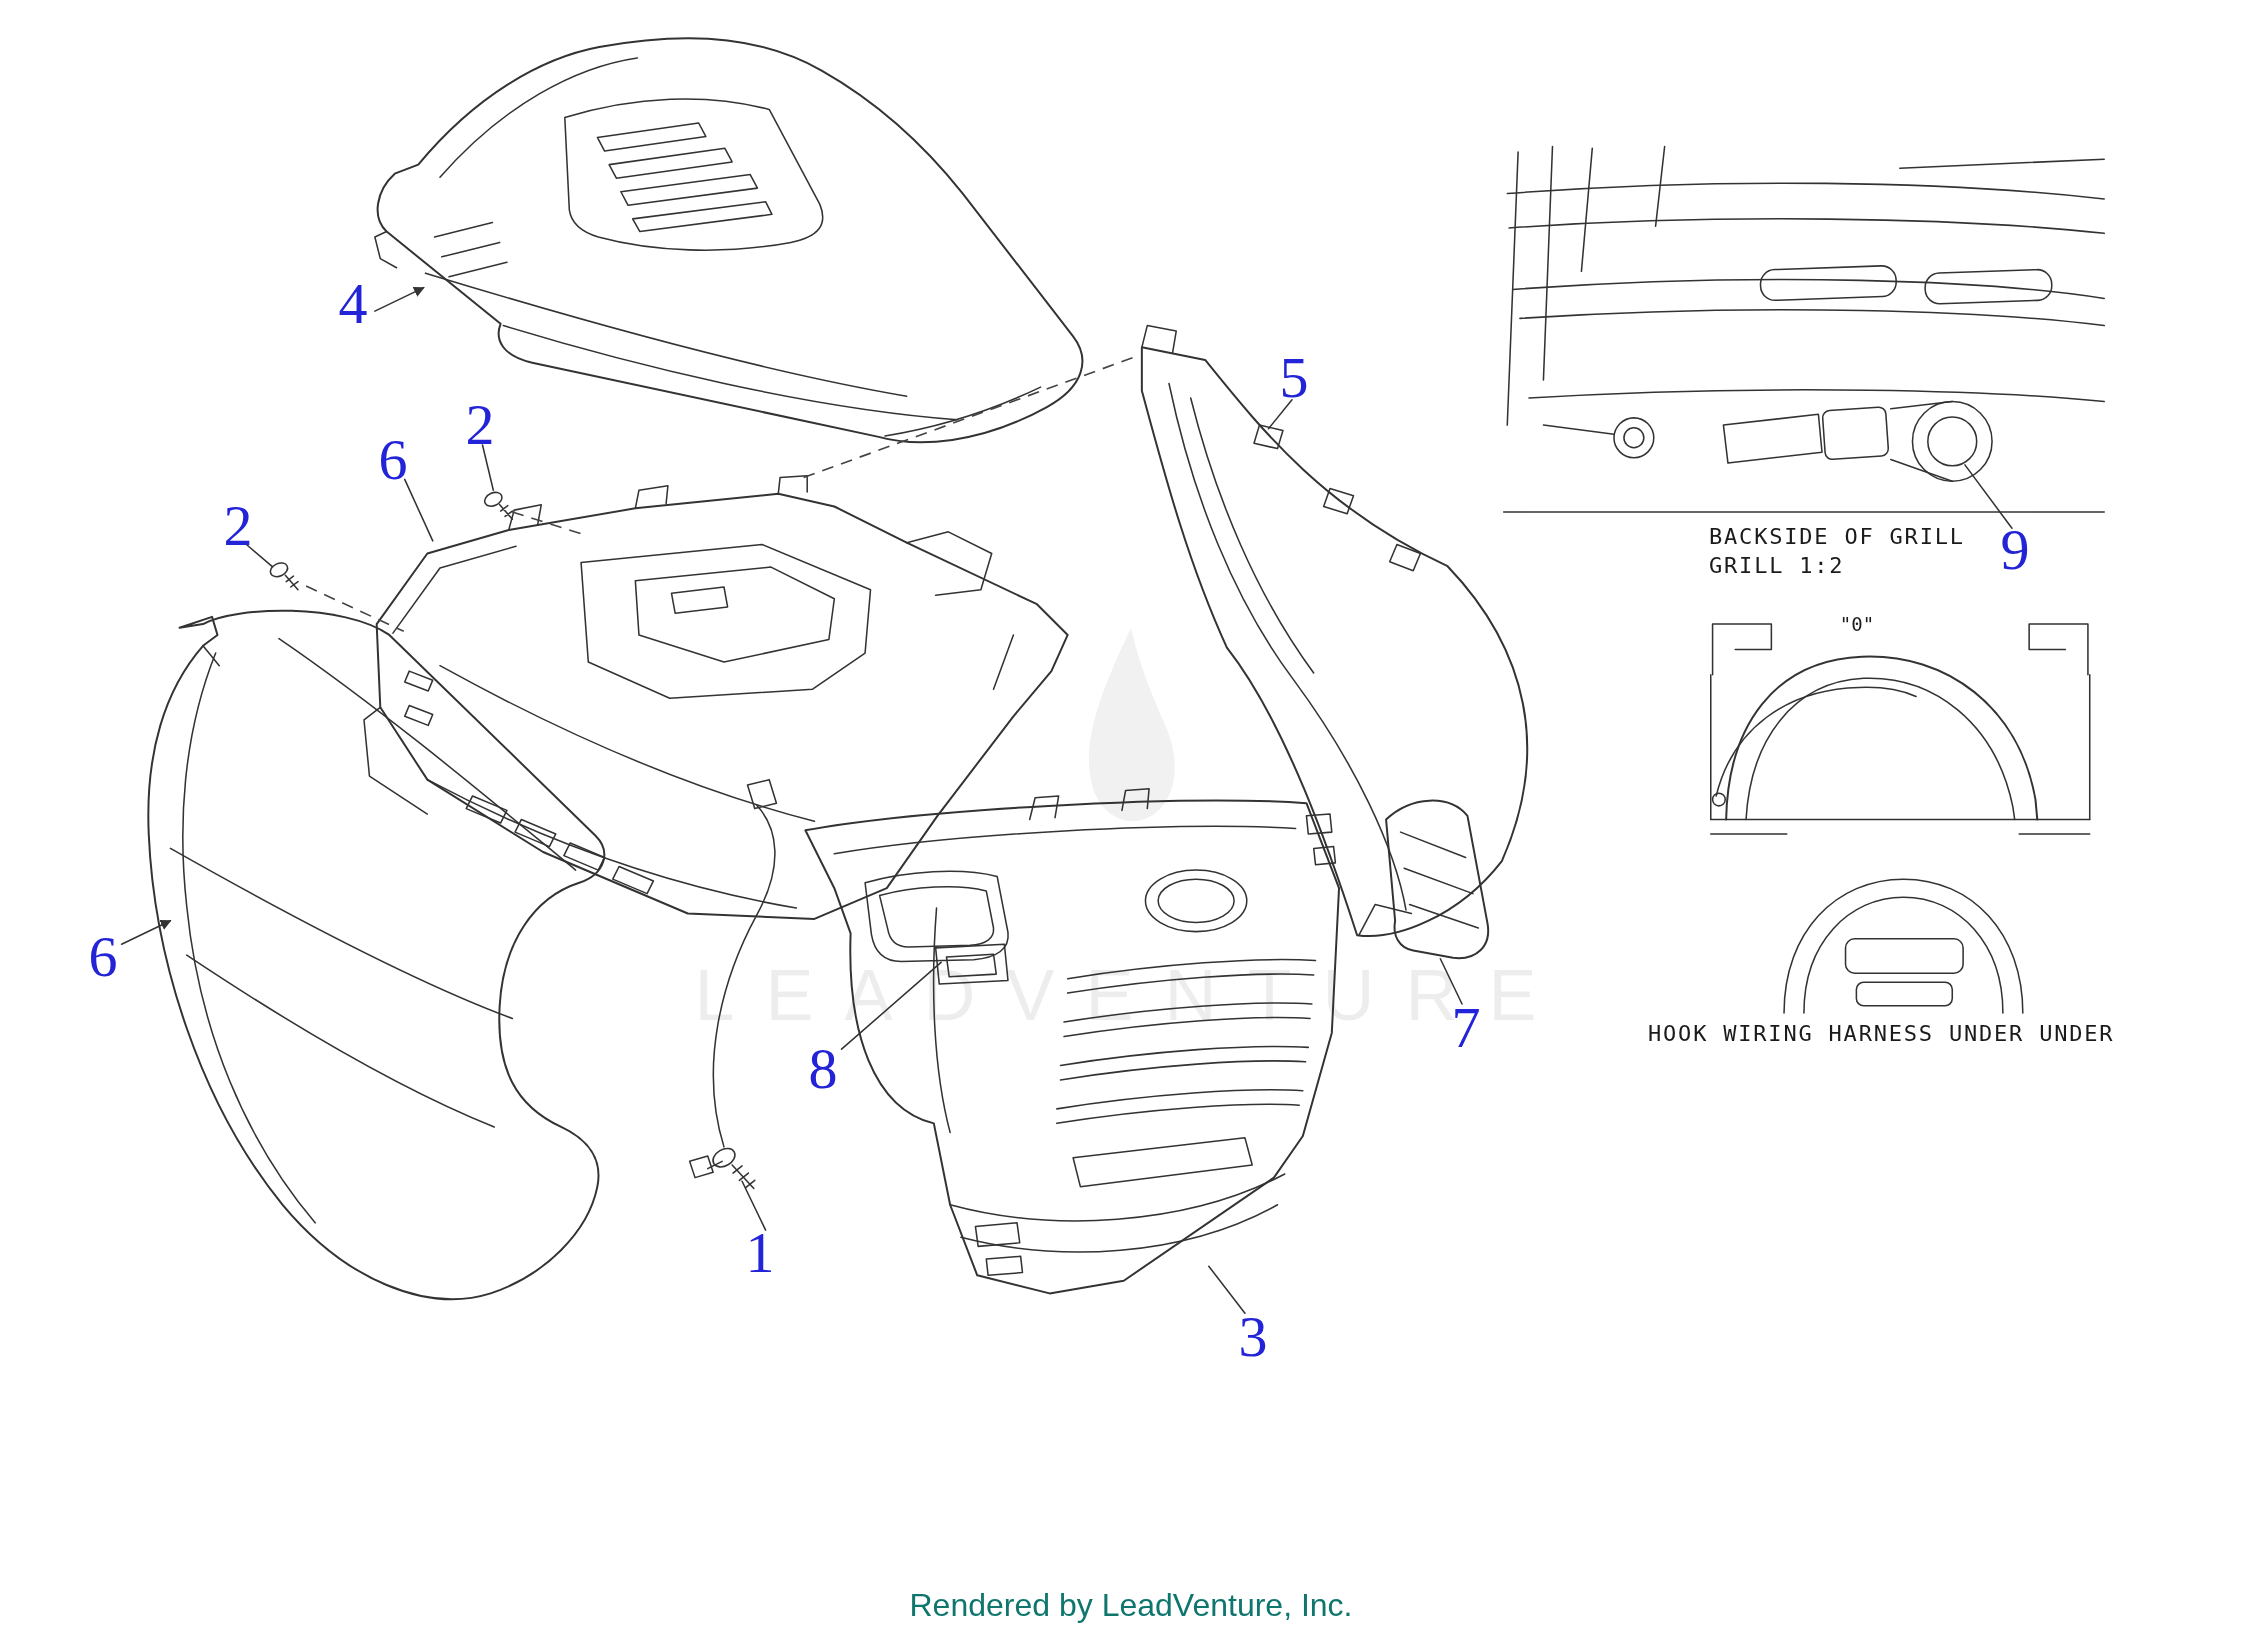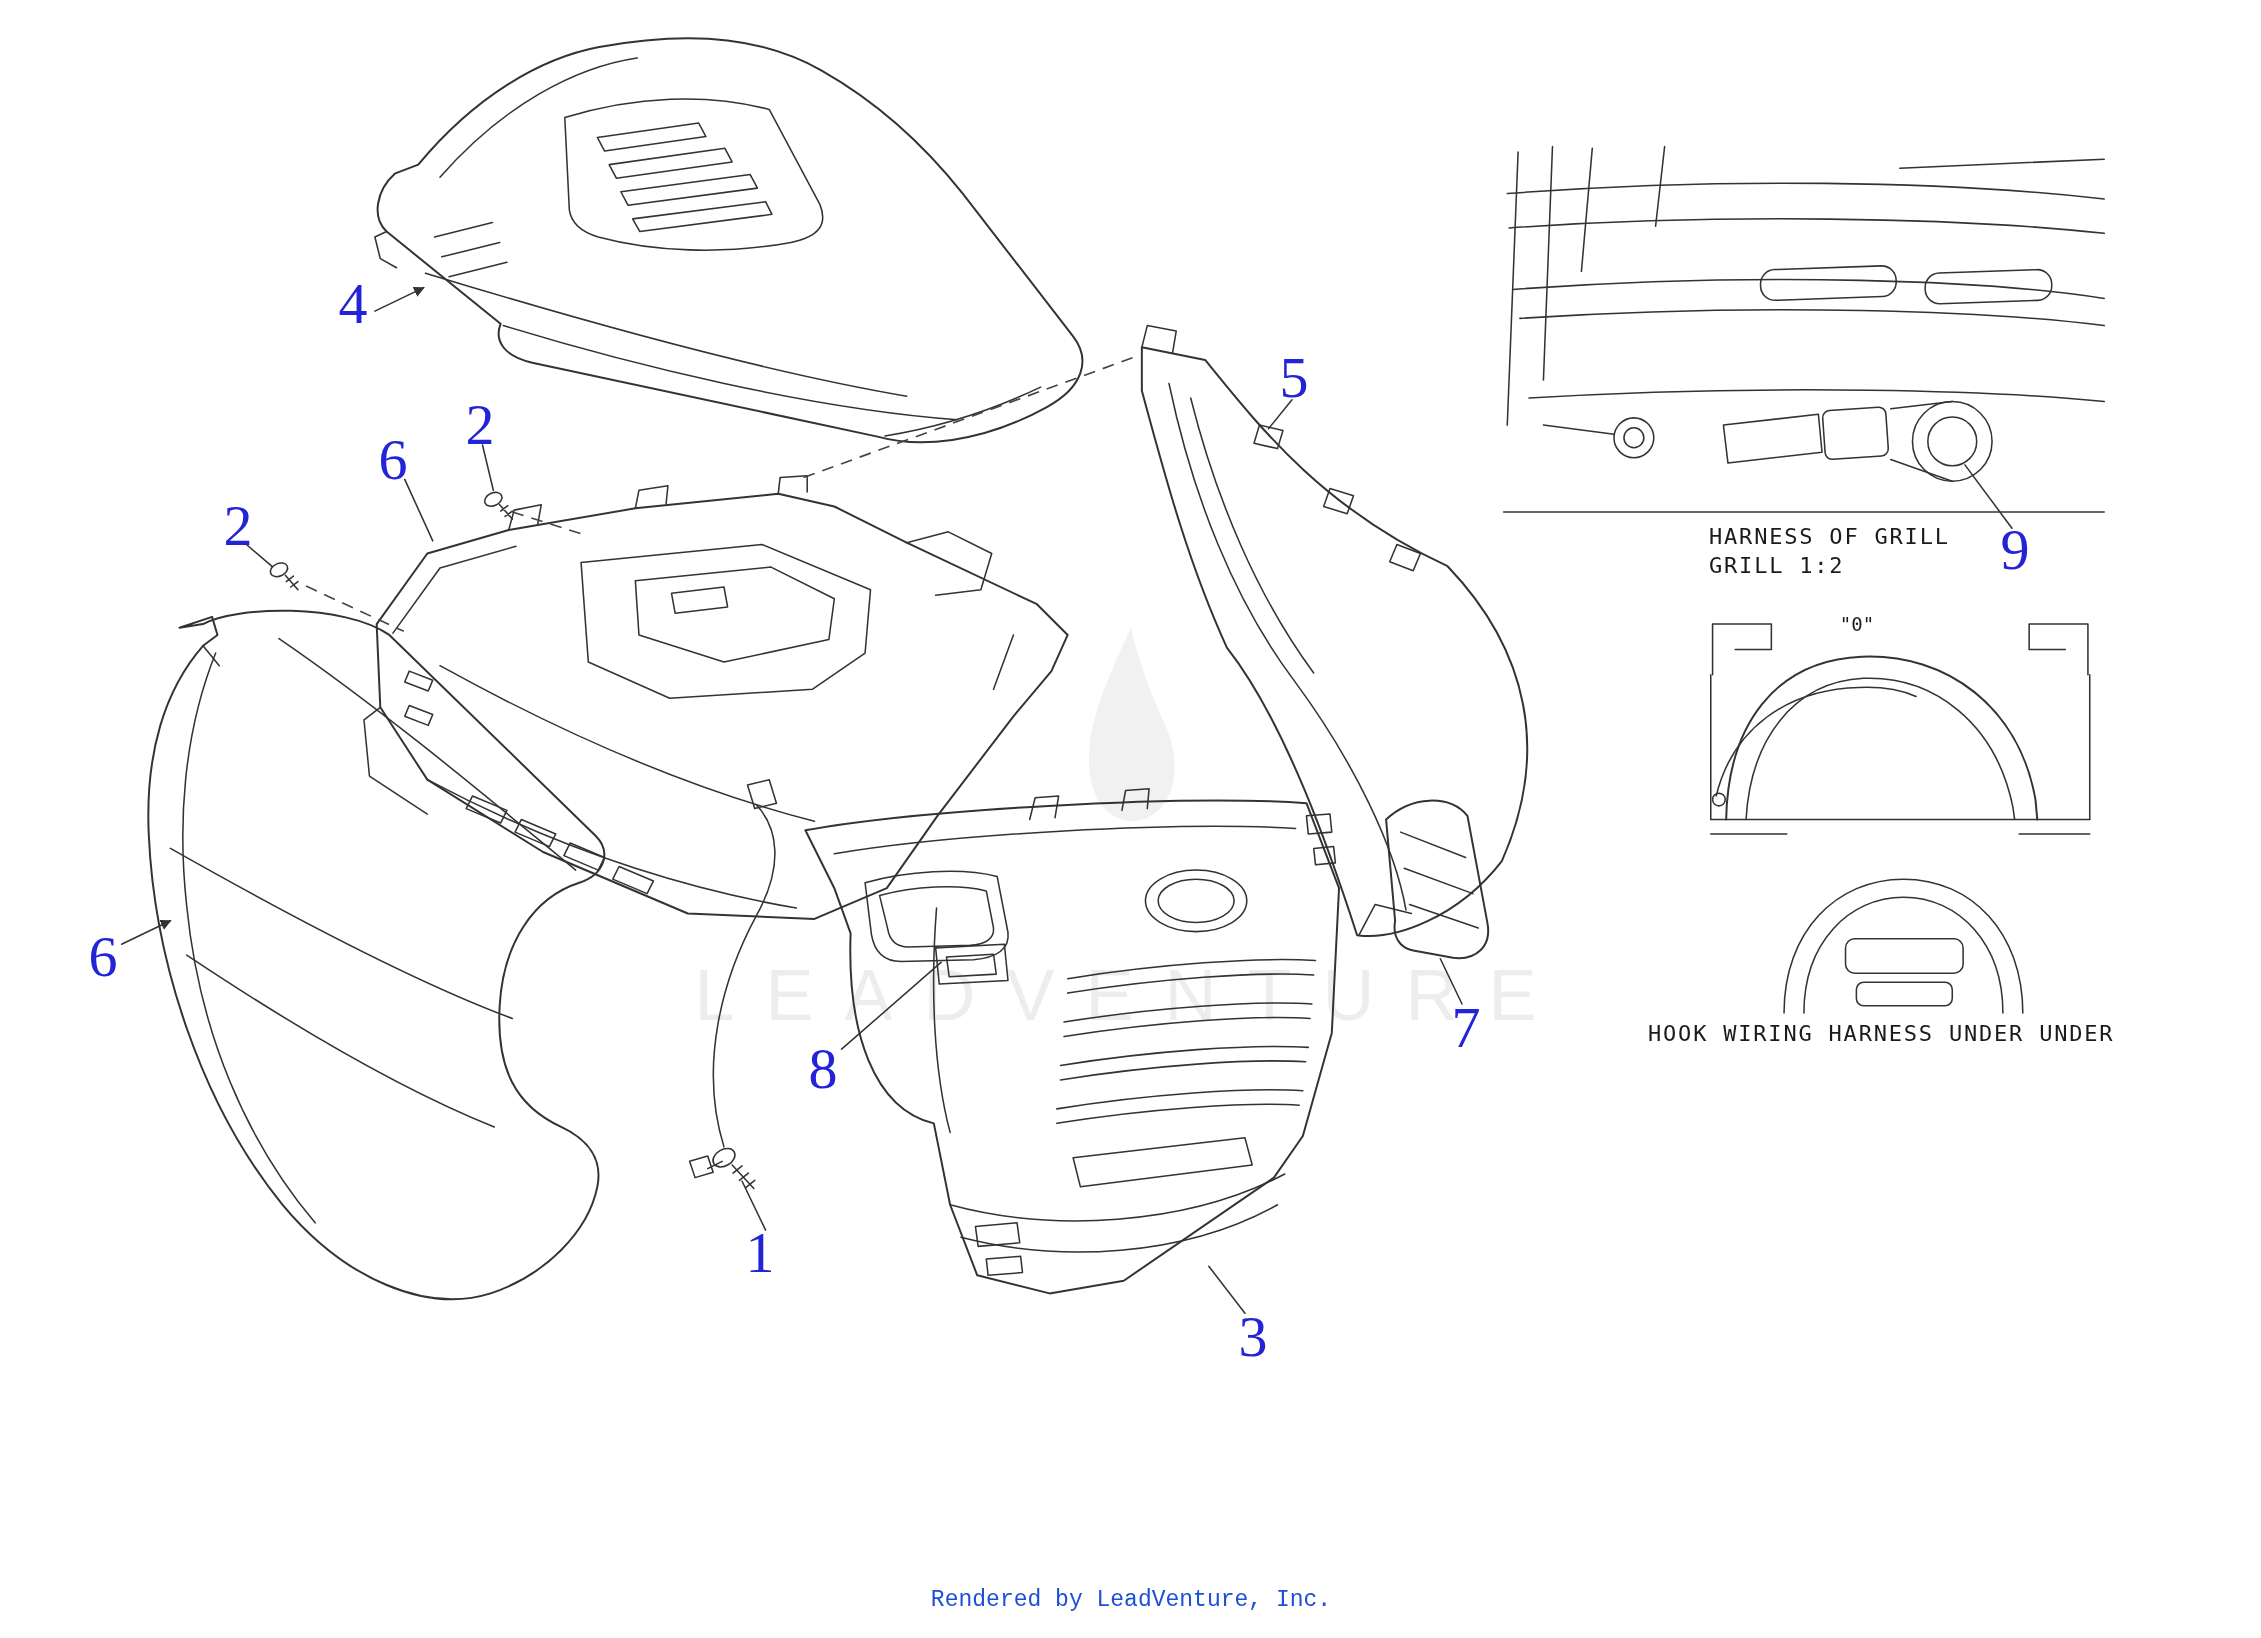--- a/index.html
+++ b/index.html
@@ -14,21 +14,21 @@
   .dash{fill:none;stroke:#444444;stroke-width:1.8;stroke-dasharray:13 9;}
   .wmfill{fill:rgba(0,0,0,0.055);stroke:none;}
   .callout{position:absolute;transform:translate(-50%,-50%);z-index:2;
            font-family:"Liberation Serif",serif;font-size:58px;line-height:1;
            color:#2323d7;cursor:pointer;}
   .inset-caption{position:absolute;z-index:2;font-family:"DejaVu Sans Mono",monospace;
                  font-size:22px;letter-spacing:1.8px;color:#1b1b1b;line-height:1.3;white-space:nowrap;}
   .zero-label{position:absolute;z-index:2;transform:translate(-50%,-50%);
               font-family:"DejaVu Sans Mono",monospace;font-size:19px;color:#1b1b1b;}
   .footer{position:absolute;left:50%;top:1587px;transform:translateX(-50%);z-index:2;
-          font-size:23px;color:#1d4ed8;font-family:Liberation Mono, monospace;}
+          font-size:32px;color:#0f766e;font-family:Liberation Sans, sans-serif;}
 </style>
 </head>
 <body>
 
 <div class="stage">
 
   <div class="watermark">LEADVENTURE</div>
 
   <svg class="art" width="2262" height="1638" viewBox="0 0 2500 1811">
     <defs>
@@ -200,21 +200,21 @@
   <div class="callout" style="left:238px;top:526px;">2</div>
   <div class="callout" style="left:1294px;top:378px;">5</div>
   <div class="callout" style="left:2015px;top:550px;">9</div>
   <div class="callout" style="left:103px;top:957px;">6</div>
   <div class="callout" style="left:823px;top:1069px;">8</div>
   <div class="callout" style="left:1466px;top:1028px;">7</div>
   <div class="callout" style="left:760px;top:1253px;">1</div>
   <div class="callout" style="left:1253px;top:1337px;">3</div>
 
   <div class="inset-caption" style="left:1709px;top:523px;">
-    <div>HARNESS OF GRILL</div>
+    <div>BACKSIDE OF GRILL</div>
     <div>GRILL 1:2</div>
   </div>
   <div class="inset-caption" style="left:1648px;top:1020px;">HOOK WIRING HARNESS UNDER UNDER</div>
   <div class="zero-label" style="left:1857px;top:624px;">"0"</div>
 
   <div class="footer">Rendered by LeadVenture, Inc.</div>
 
 </div>
 
 

